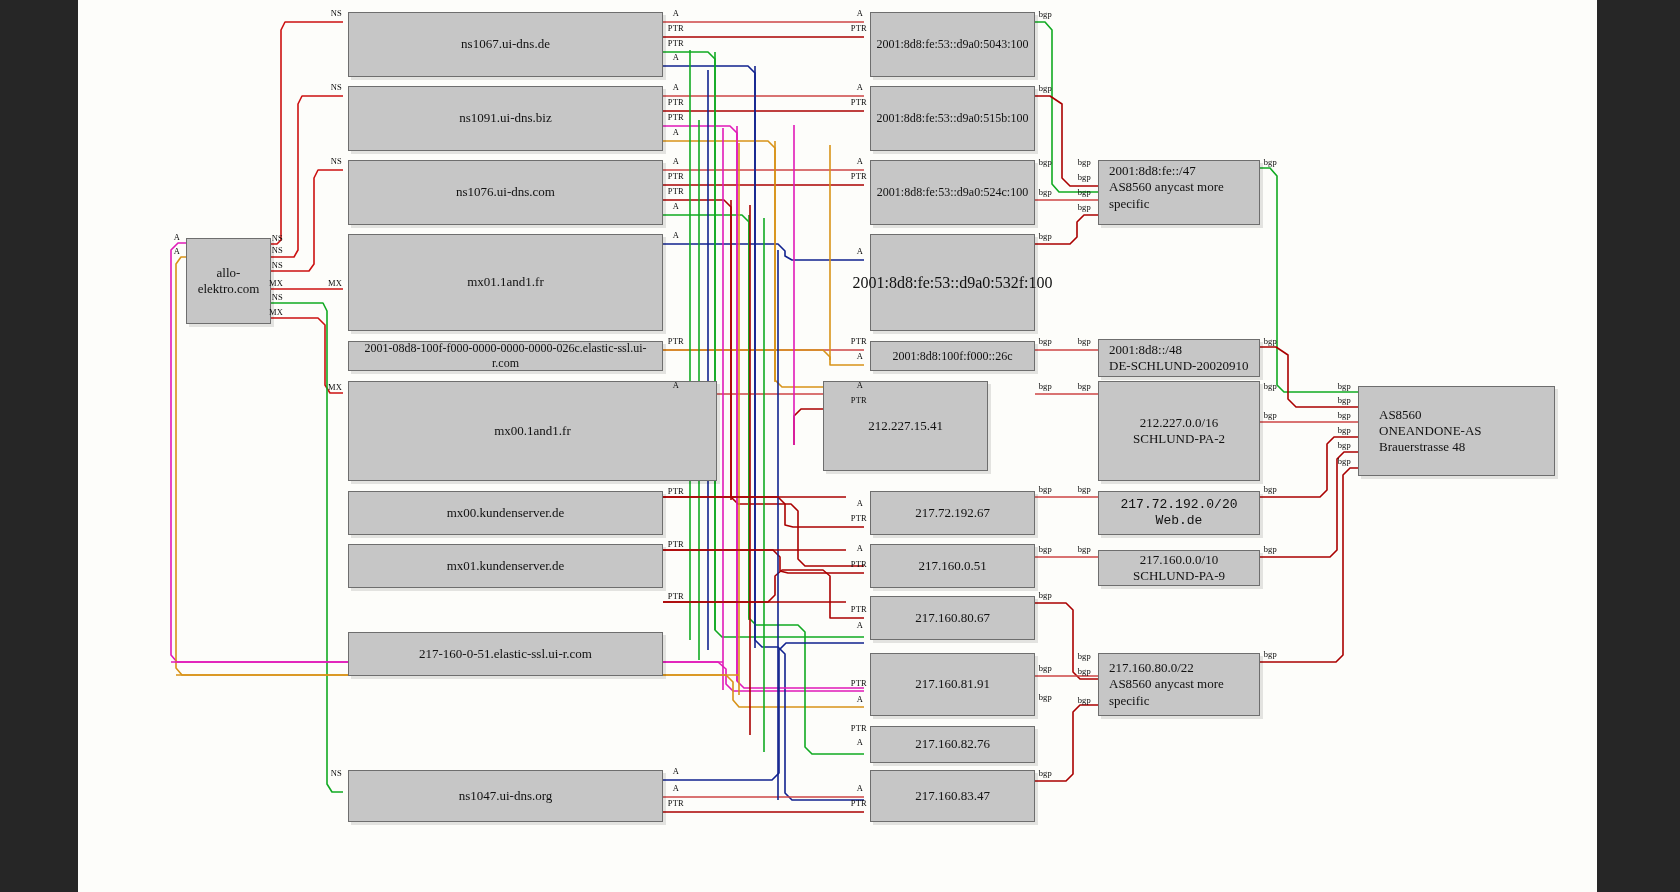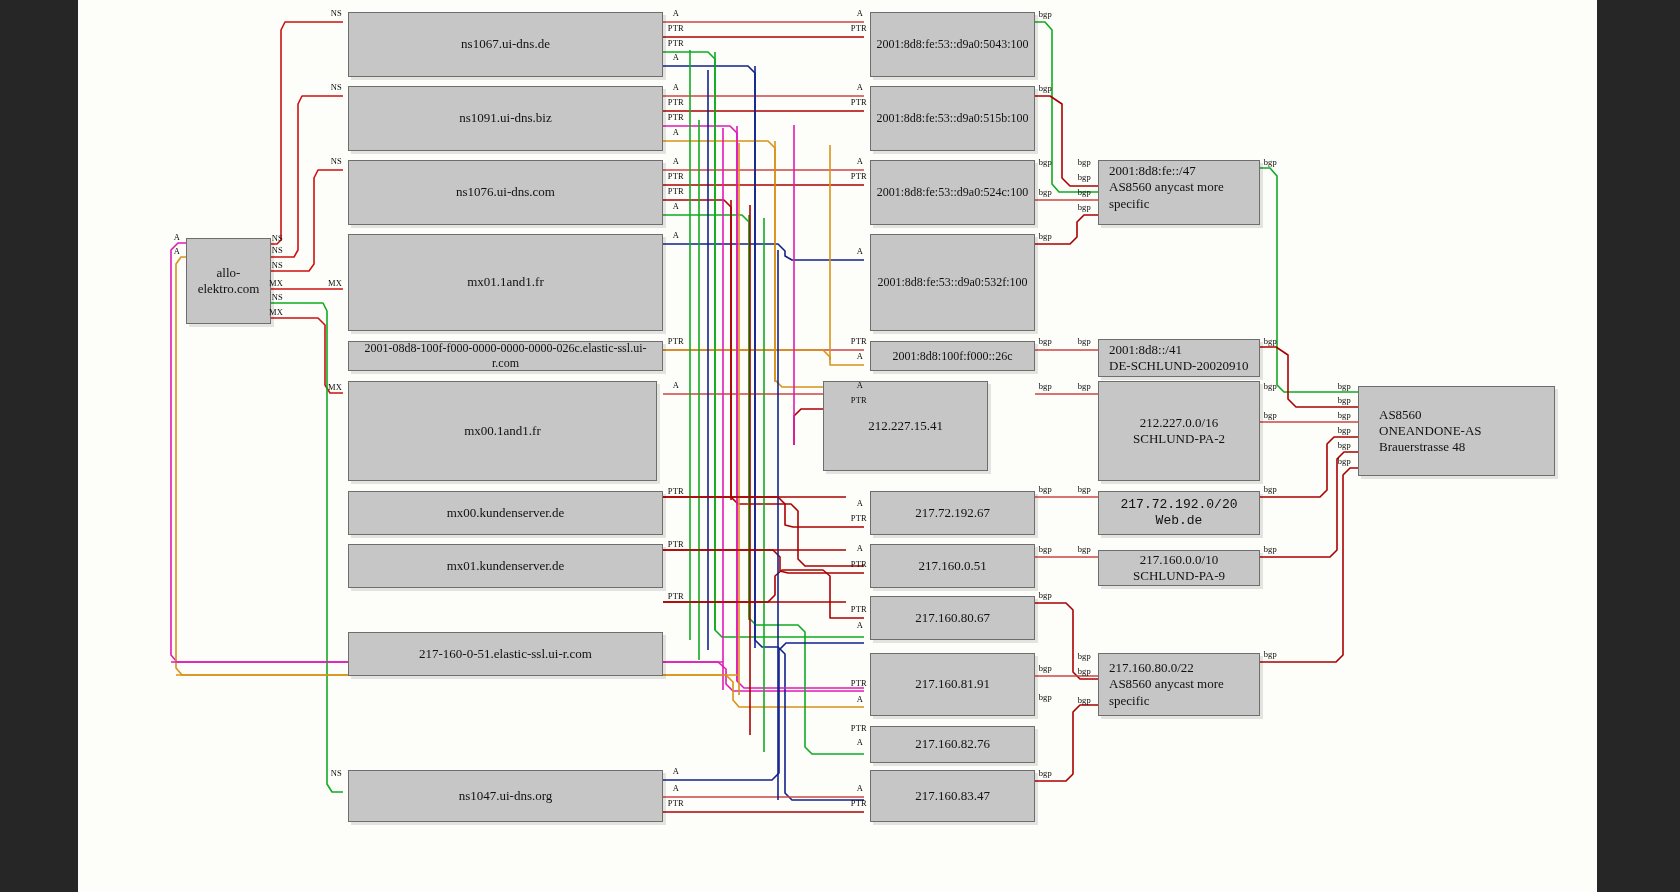--- a/index.html
+++ b/index.html
@@ -265,49 +265,49 @@
   <div>
     <div class="node" style="left:108px;top:238px;width:85px;height:86px;">allo-elektro.com</div>
   </div>
 
   <div>
     <div class="node" style="left:270px;top:12px;width:315px;height:65px;">ns1067.ui-dns.de</div>
     <div class="node" style="left:270px;top:86px;width:315px;height:65px;">ns1091.ui-dns.biz</div>
     <div class="node" style="left:270px;top:160px;width:315px;height:65px;">ns1076.ui-dns.com</div>
     <div class="node" style="left:270px;top:234px;width:315px;height:97px;">mx01.1and1.fr</div>
     <div class="node" style="left:270px;top:341px;width:315px;height:30px;font-size:12px;">2001-08d8-100f-f000-0000-0000-0000-026c.elastic-ssl.ui-r.com</div>
-    <div class="node" style="left:270px;top:381px;width:309px;height:100px;">mx00.1and1.fr</div>
+    <div class="node" style="left:270px;top:381px;width:369px;height:100px;">mx00.1and1.fr</div>
     <div class="node" style="left:270px;top:491px;width:315px;height:44px;">mx00.kundenserver.de</div>
     <div class="node" style="left:270px;top:544px;width:315px;height:44px;">mx01.kundenserver.de</div>
     <div class="node" style="left:270px;top:596px;width:315px;height:44px;margin-top:36px;">217-160-0-51.elastic-ssl.ui-r.com</div>
     <div class="node" style="left:270px;top:770px;width:315px;height:52px;">ns1047.ui-dns.org</div>
   </div>
 
   <div>
     <div class="node" style="left:792px;top:12px;width:165px;height:65px;font-size:12px;">2001:8d8:fe:53::d9a0:5043:100</div>
     <div class="node" style="left:792px;top:86px;width:165px;height:65px;font-size:12px;">2001:8d8:fe:53::d9a0:515b:100</div>
     <div class="node" style="left:792px;top:160px;width:165px;height:65px;font-size:12px;">2001:8d8:fe:53::d9a0:524c:100</div>
-    <div class="node" style="left:792px;top:234px;width:165px;height:97px;font-size:12px;">2001:8d8:fe:53::d9a0:532f:100</div>
+    <div class="node" style="left:792px;top:234px;width:165px;height:97px;font-size:16px;">2001:8d8:fe:53::d9a0:532f:100</div>
     <div class="node" style="left:792px;top:341px;width:165px;height:30px;font-size:12px;">2001:8d8:100f:f000::26c</div>
     <div class="node" style="left:745px;top:381px;width:165px;height:90px;">212.227.15.41</div>
     <div class="node" style="left:792px;top:491px;width:165px;height:44px;">217.72.192.67</div>
     <div class="node" style="left:792px;top:544px;width:165px;height:44px;">217.160.0.51</div>
     <div class="node" style="left:792px;top:596px;width:165px;height:44px;">217.160.80.67</div>
     <div class="node" style="left:792px;top:653px;width:165px;height:63px;">217.160.81.91</div>
     <div class="node" style="left:792px;top:726px;width:165px;height:37px;">217.160.82.76</div>
     <div class="node" style="left:792px;top:770px;width:165px;height:52px;">217.160.83.47</div>
   </div>
 
   <div>
     <div class="node left-al" style="left:1020px;top:160px;width:162px;height:65px;flex-direction:column;align-items:flex-start;">
       <span>2001:8d8:fe::/47</span>
       <span>AS8560 anycast more specific</span>
     </div>
     <div class="node left-al" style="left:1020px;top:339px;width:162px;height:38px;flex-direction:column;align-items:flex-start;justify-content:center;">
-      <span>2001:8d8::/41</span>
+      <span>2001:8d8::/48</span>
       <span>DE-SCHLUND-20020910</span>
     </div>
     <div class="node" style="left:1020px;top:381px;width:162px;height:100px;flex-direction:column;">
       <span>212.227.0.0/16</span>
       <span>SCHLUND-PA-2</span>
     </div>
     <div class="node" style="left:1020px;top:491px;width:162px;height:44px;flex-direction:column;font-family:Liberation Mono, monospace;">
       <span>217.72.192.0/20</span>
       <span>Web.de</span>
     </div>

